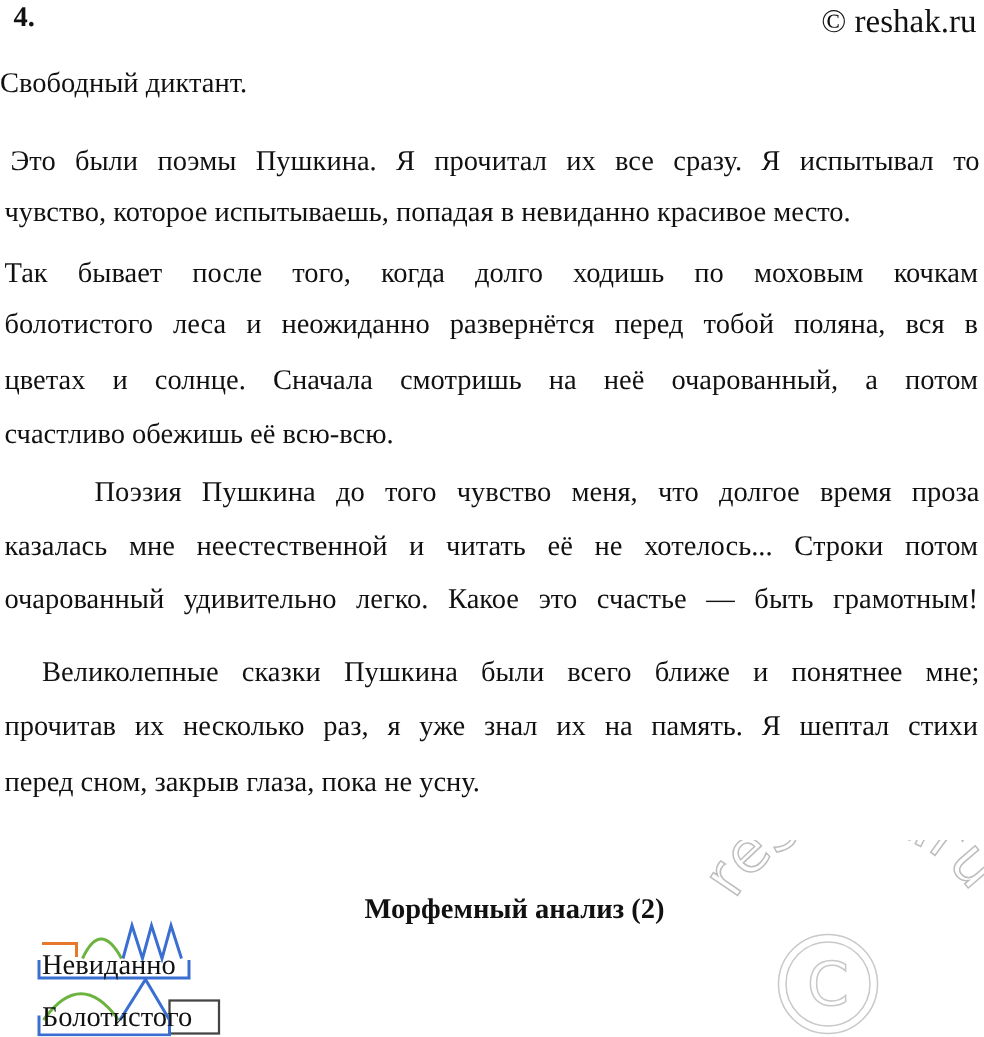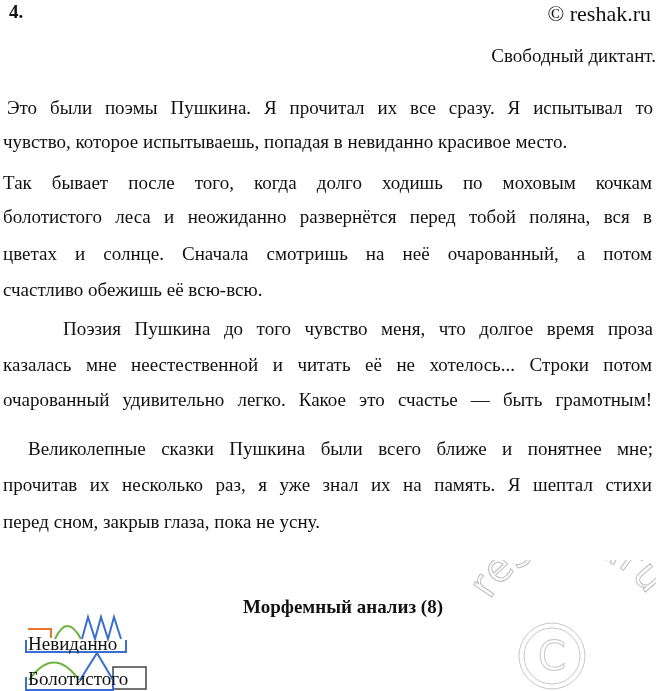--- a/index.html
+++ b/index.html
@@ -26,21 +26,21 @@
       position: absolute;
       right: 5px;
       top: 1px;
       font-size: 22px;
     }
     .title {
       position: absolute;
       left: 0;
       width: 656px;
       top: 45px;
-      text-align: right;
+      text-align: left;
       font-size: 19px;
     }
     .line {
       position: absolute;
       font-size: 19px;
       white-space: nowrap;
       line-height: 22px;
     }
     .justified {
       text-align: justify;
@@ -94,21 +94,21 @@
   <div class="line justified" style="left:3px; top:354px;">казалась мне неестественной и читать её не хотелось... Строки потом</div>
   <div class="line justified" style="left:3px; top:389px;">очарованный удивительно легко. Какое это счастье — быть грамотным!</div>
 </div>
 
 <div>
   <div class="line justified" style="left:28px; top:438px; width:625px;">Великолепные сказки Пушкина были всего ближе и понятнее мне;</div>
   <div class="line justified" style="left:3px; top:474px;">прочитав их несколько раз, я уже знал их на память. Я шептал стихи</div>
   <div class="line" style="left:3px; top:511px;">перед сном, закрыв глаза, пока не усну.</div>
 </div>
 
-<div class="section-title">Морфемный анализ (8)</div>
+<div class="section-title">Морфемный анализ (2)</div>
 
 <div>
   <svg style="position:absolute; left:20px; top:610px;" width="140" height="81" viewBox="0 0 140 81">
 
     <path d="M8 19 L31 19 L31 28" fill="none" stroke="#e8772e" stroke-width="2"></path>
 
     <path d="M35 29 Q47 3 61 29" fill="none" stroke="#6db33f" stroke-width="2"></path>
 
     <path d="M62 29 L68 7 L75 29 L81 7 L88 29 L94 7 L101 29" fill="none" stroke="#3a6fd1" stroke-width="2"></path>
 

